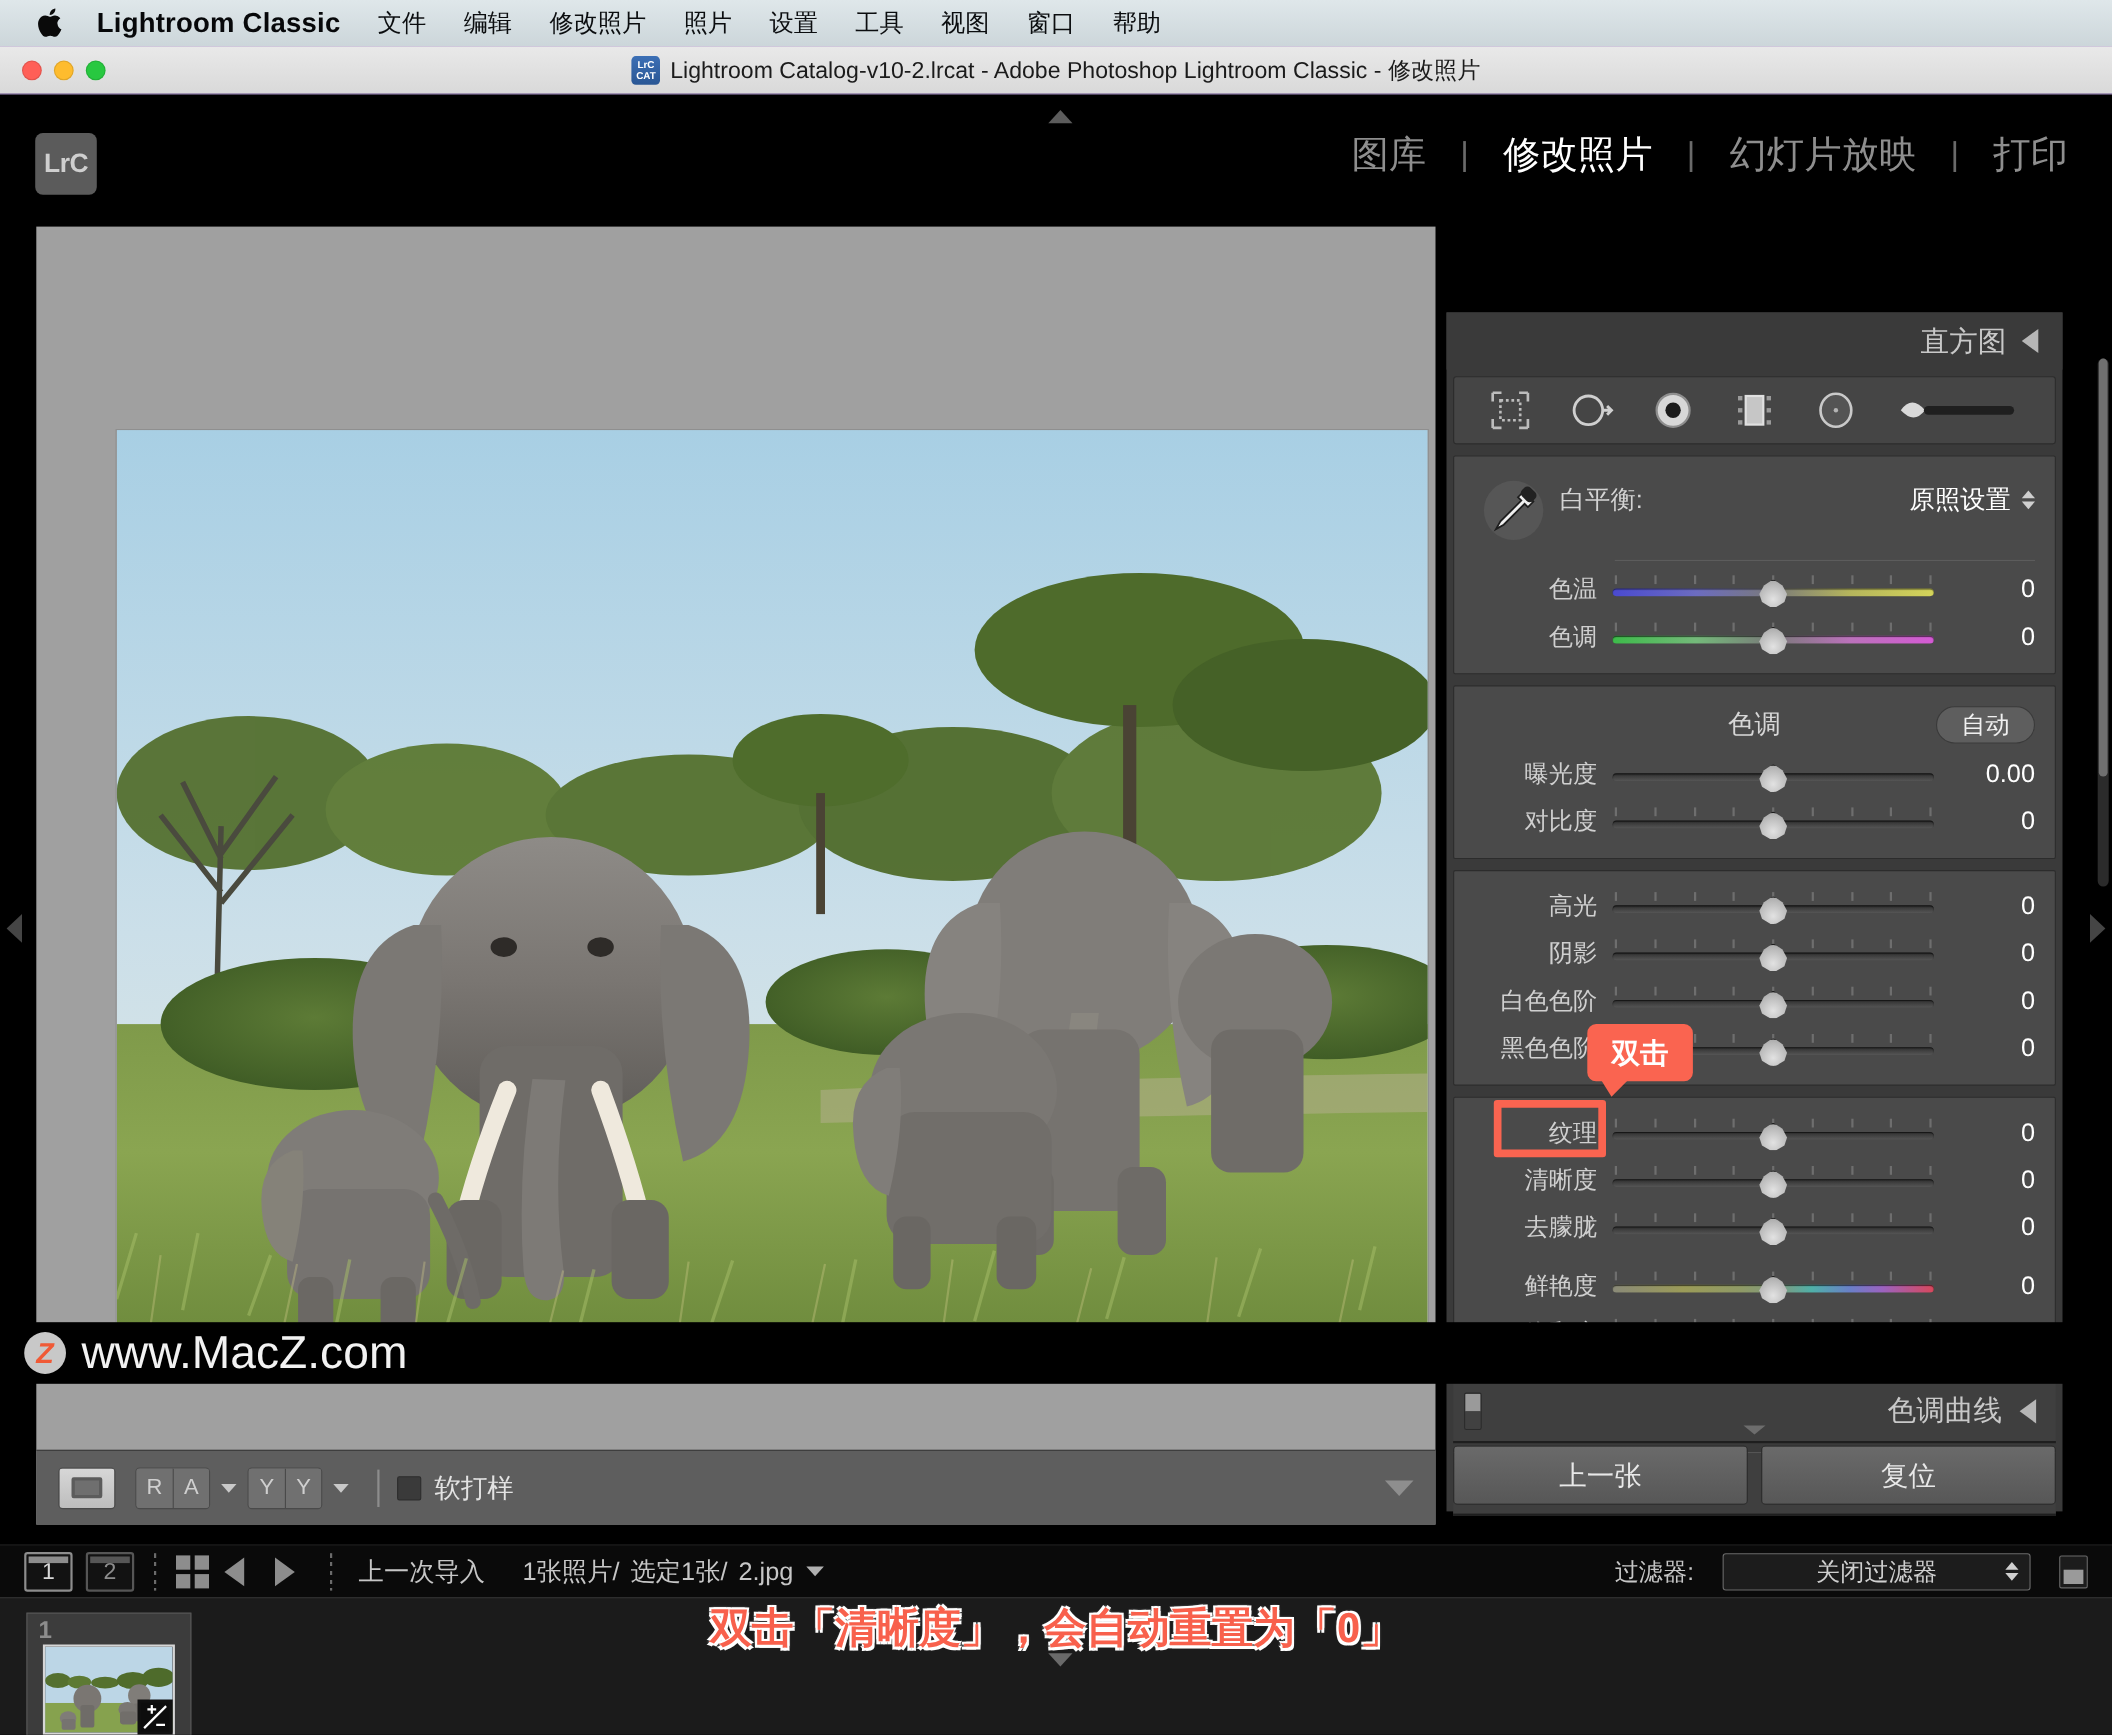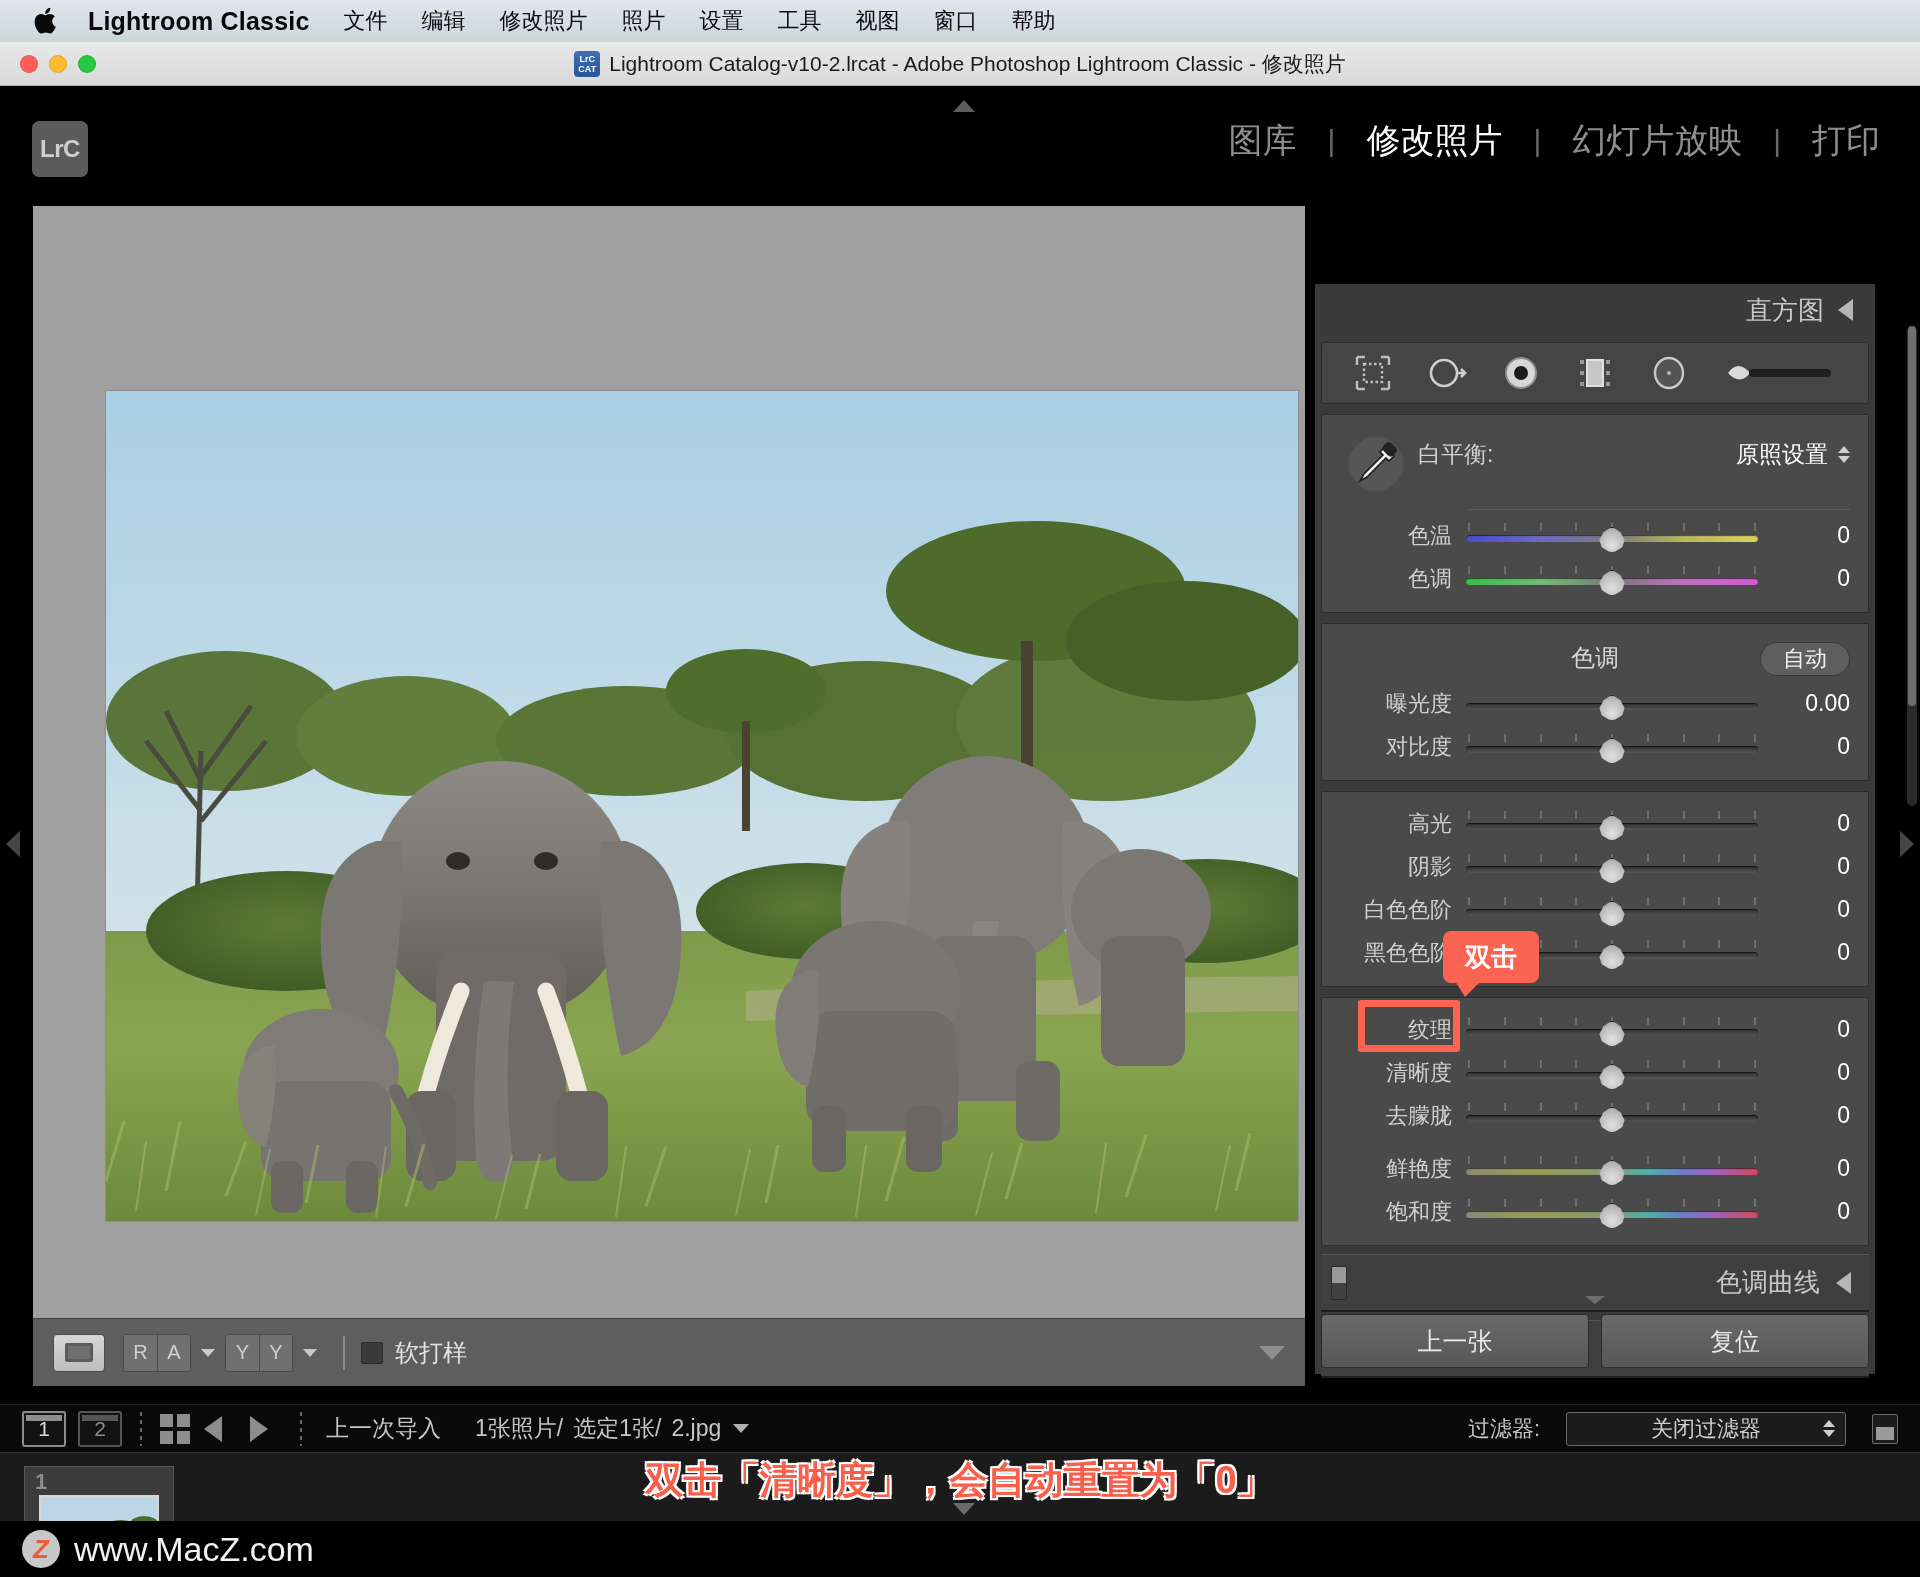--- a/index.html
+++ b/index.html
@@ -2,21 +2,21 @@
 <html><head>
 <meta charset="utf-8">
 <style>
   * { box-sizing: border-box; margin: 0; padding: 0; }
   html, body {
     width: 1920px; height: 1577px;
     background: #000;
     font-family: "Liberation Sans", "DejaVu Sans", sans-serif;
     overflow: hidden;
   }
-  #app { position: relative; width: 1920px; height: 1577px; background:#4c1d95;text-decoration:underline; }
+  #app { position: relative; width: 1920px; height: 1258px; background:#4c1d95;text-decoration:underline; }
 
   
   .menubar {
     position:absolute; left:0; top:0; width:1920px; height:42px;
     background: linear-gradient(180deg,#dfe7ea 0%, #ccd6da 100%);
     display:flex; align-items:center; padding-left:34px; gap:0;
   }
   .apple-logo { width:26px; height:30px; position:relative; margin-right:28px; }
   .apple-logo svg { display:block; }
   .mb-app { font-size:25px; font-weight:bold; color:#07080a; letter-spacing:0.2px; margin-right:34px; }
@@ -280,21 +280,21 @@
     font-size:38px; font-weight:bold; color:#f8604c;
     text-shadow: 0 0 3px #fff, 0 0 3px #fff, 2px 2px 0 #fff, -2px -2px 0 #fff, 2px -2px 0 #fff, -2px 2px 0 #fff;
     z-index:30;
   }
   .footer {
     position:absolute; left:0; bottom:0; width:1920px; height:56px; background:#000;
     display:flex; align-items:center; padding-left:22px; gap:14px; z-index:35;
   }
   .z-logo { width:38px;height:38px;border-radius:50%;background:#c8c8c8;
     display:flex;align-items:center;justify-content:center;color:#f05a36;font-size:26px;font-weight:bold;font-style:italic; }
-  .footer-text { font-size:34px; color:#f2f2f2;text-align:center; }
+  .footer-text { font-size:42px; color:#f2f2f2;text-align:center; }
 
   .bottom-arrow {
     position:absolute; left:953px; bottom:62px;
     width:0;height:0;border-left:11px solid transparent;border-right:11px solid transparent;
     border-top:12px solid #6a6a6a; z-index:36;
   }
 </style>
 </head>
 <body>
 

